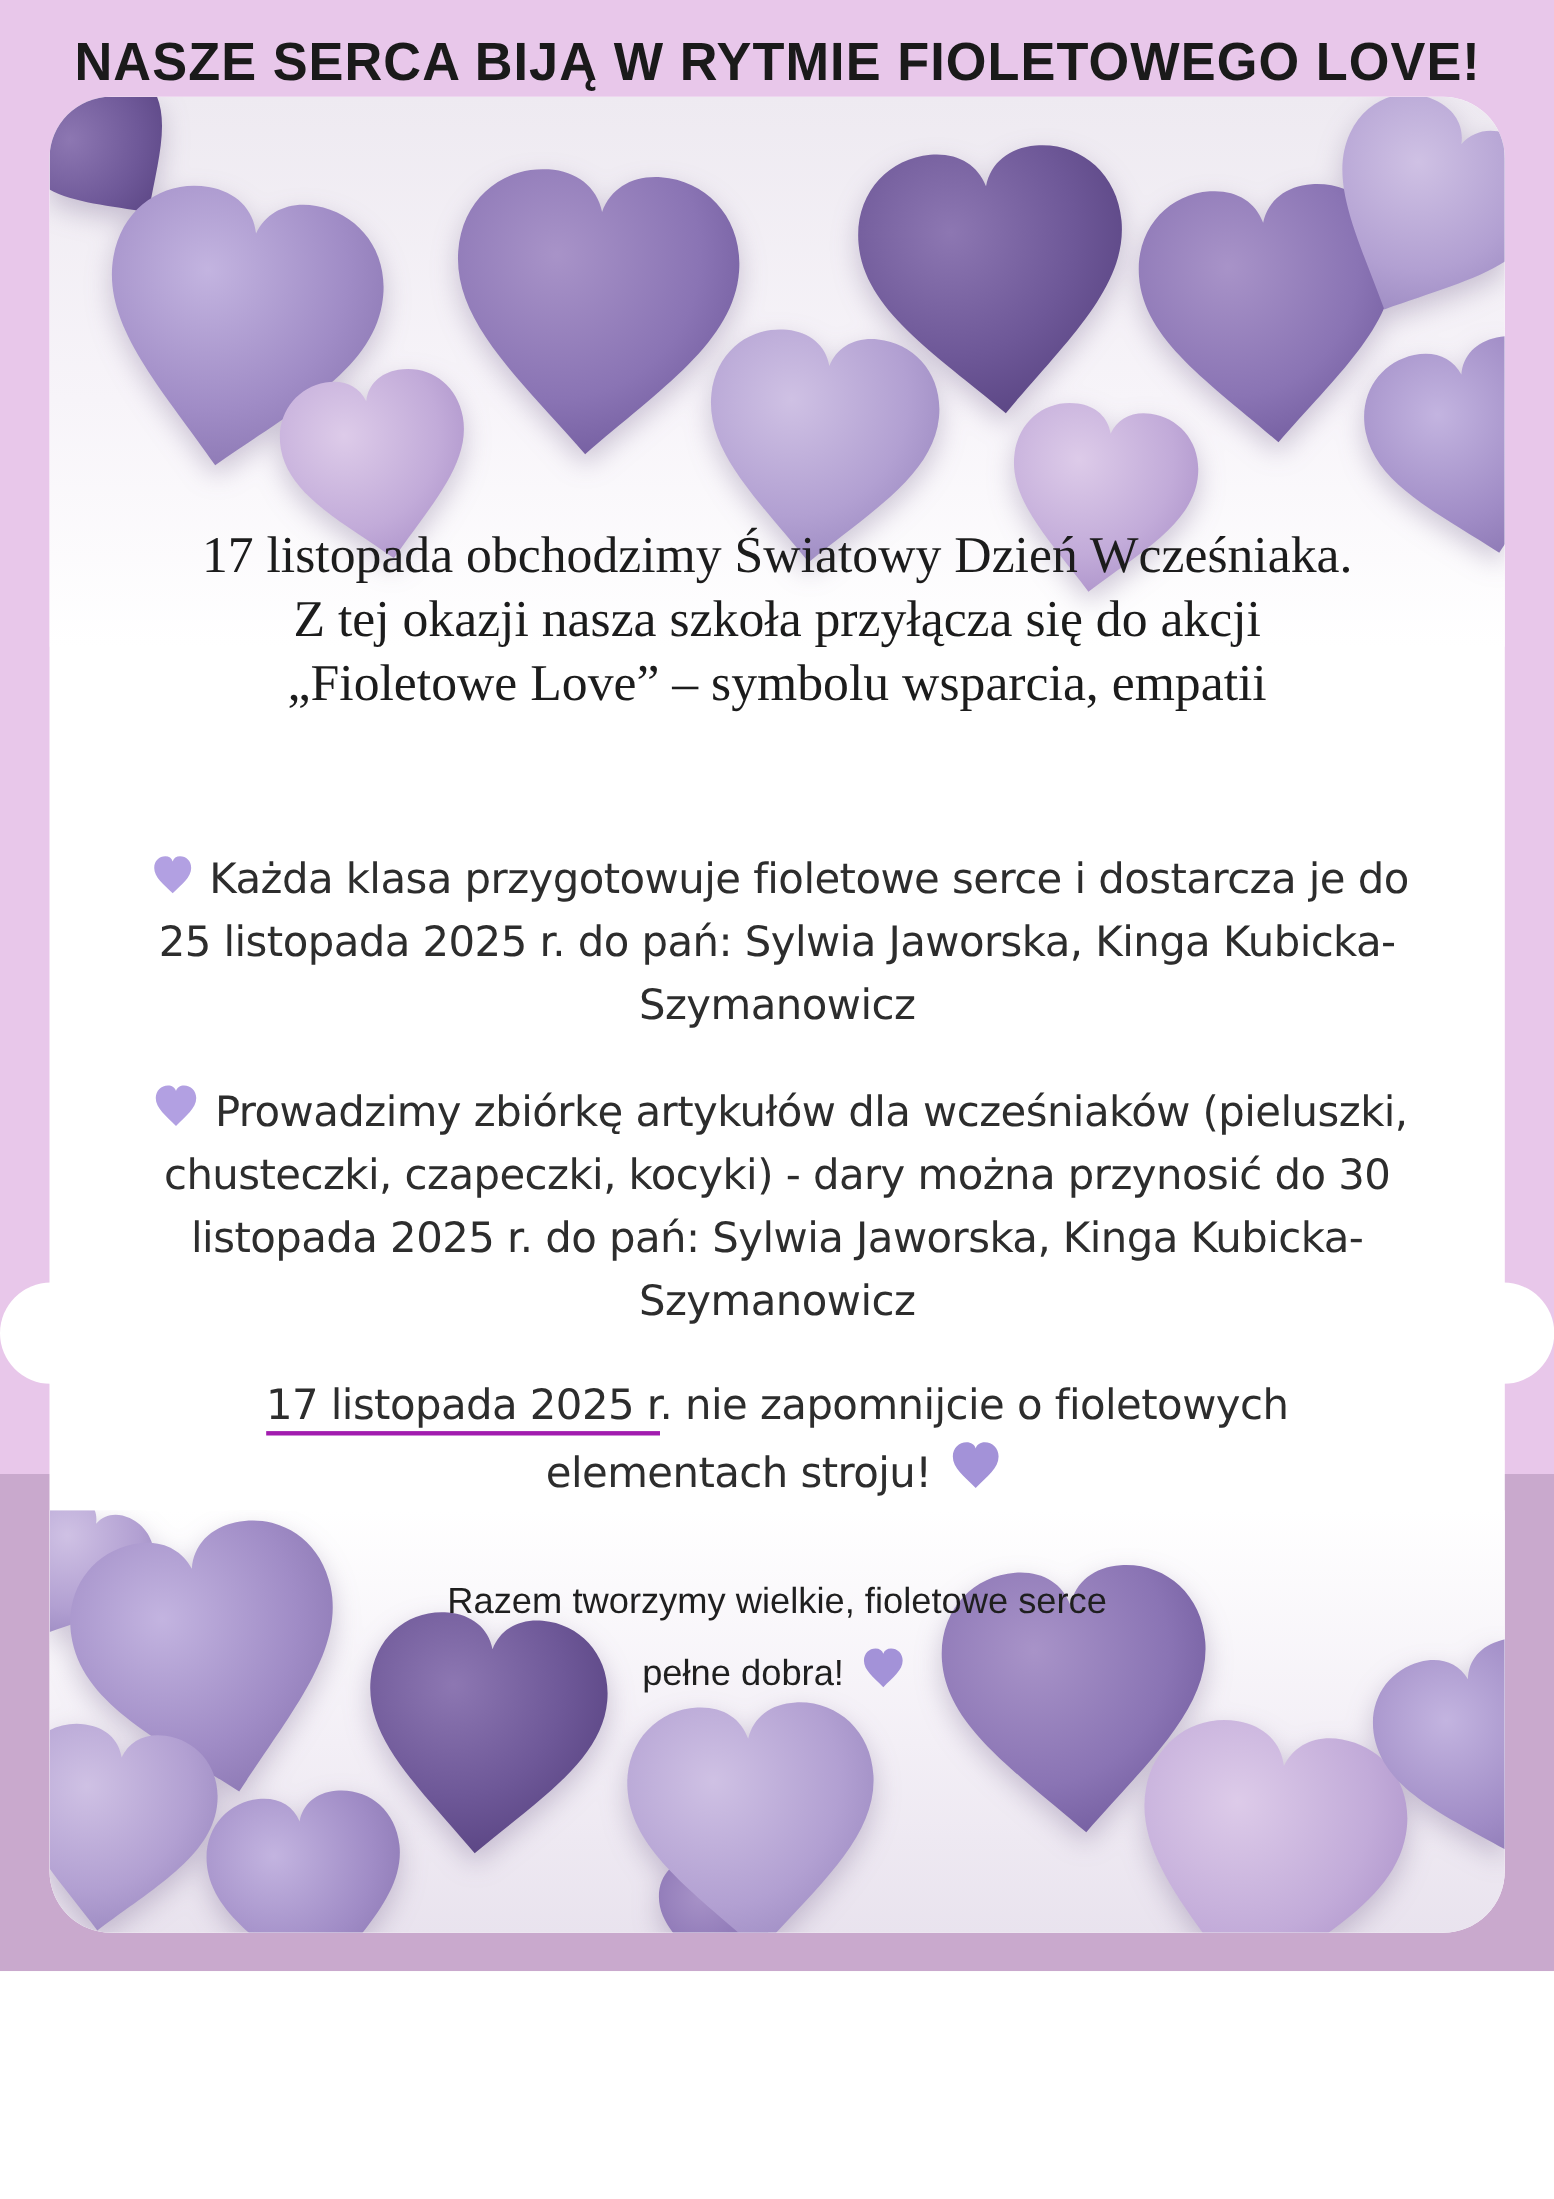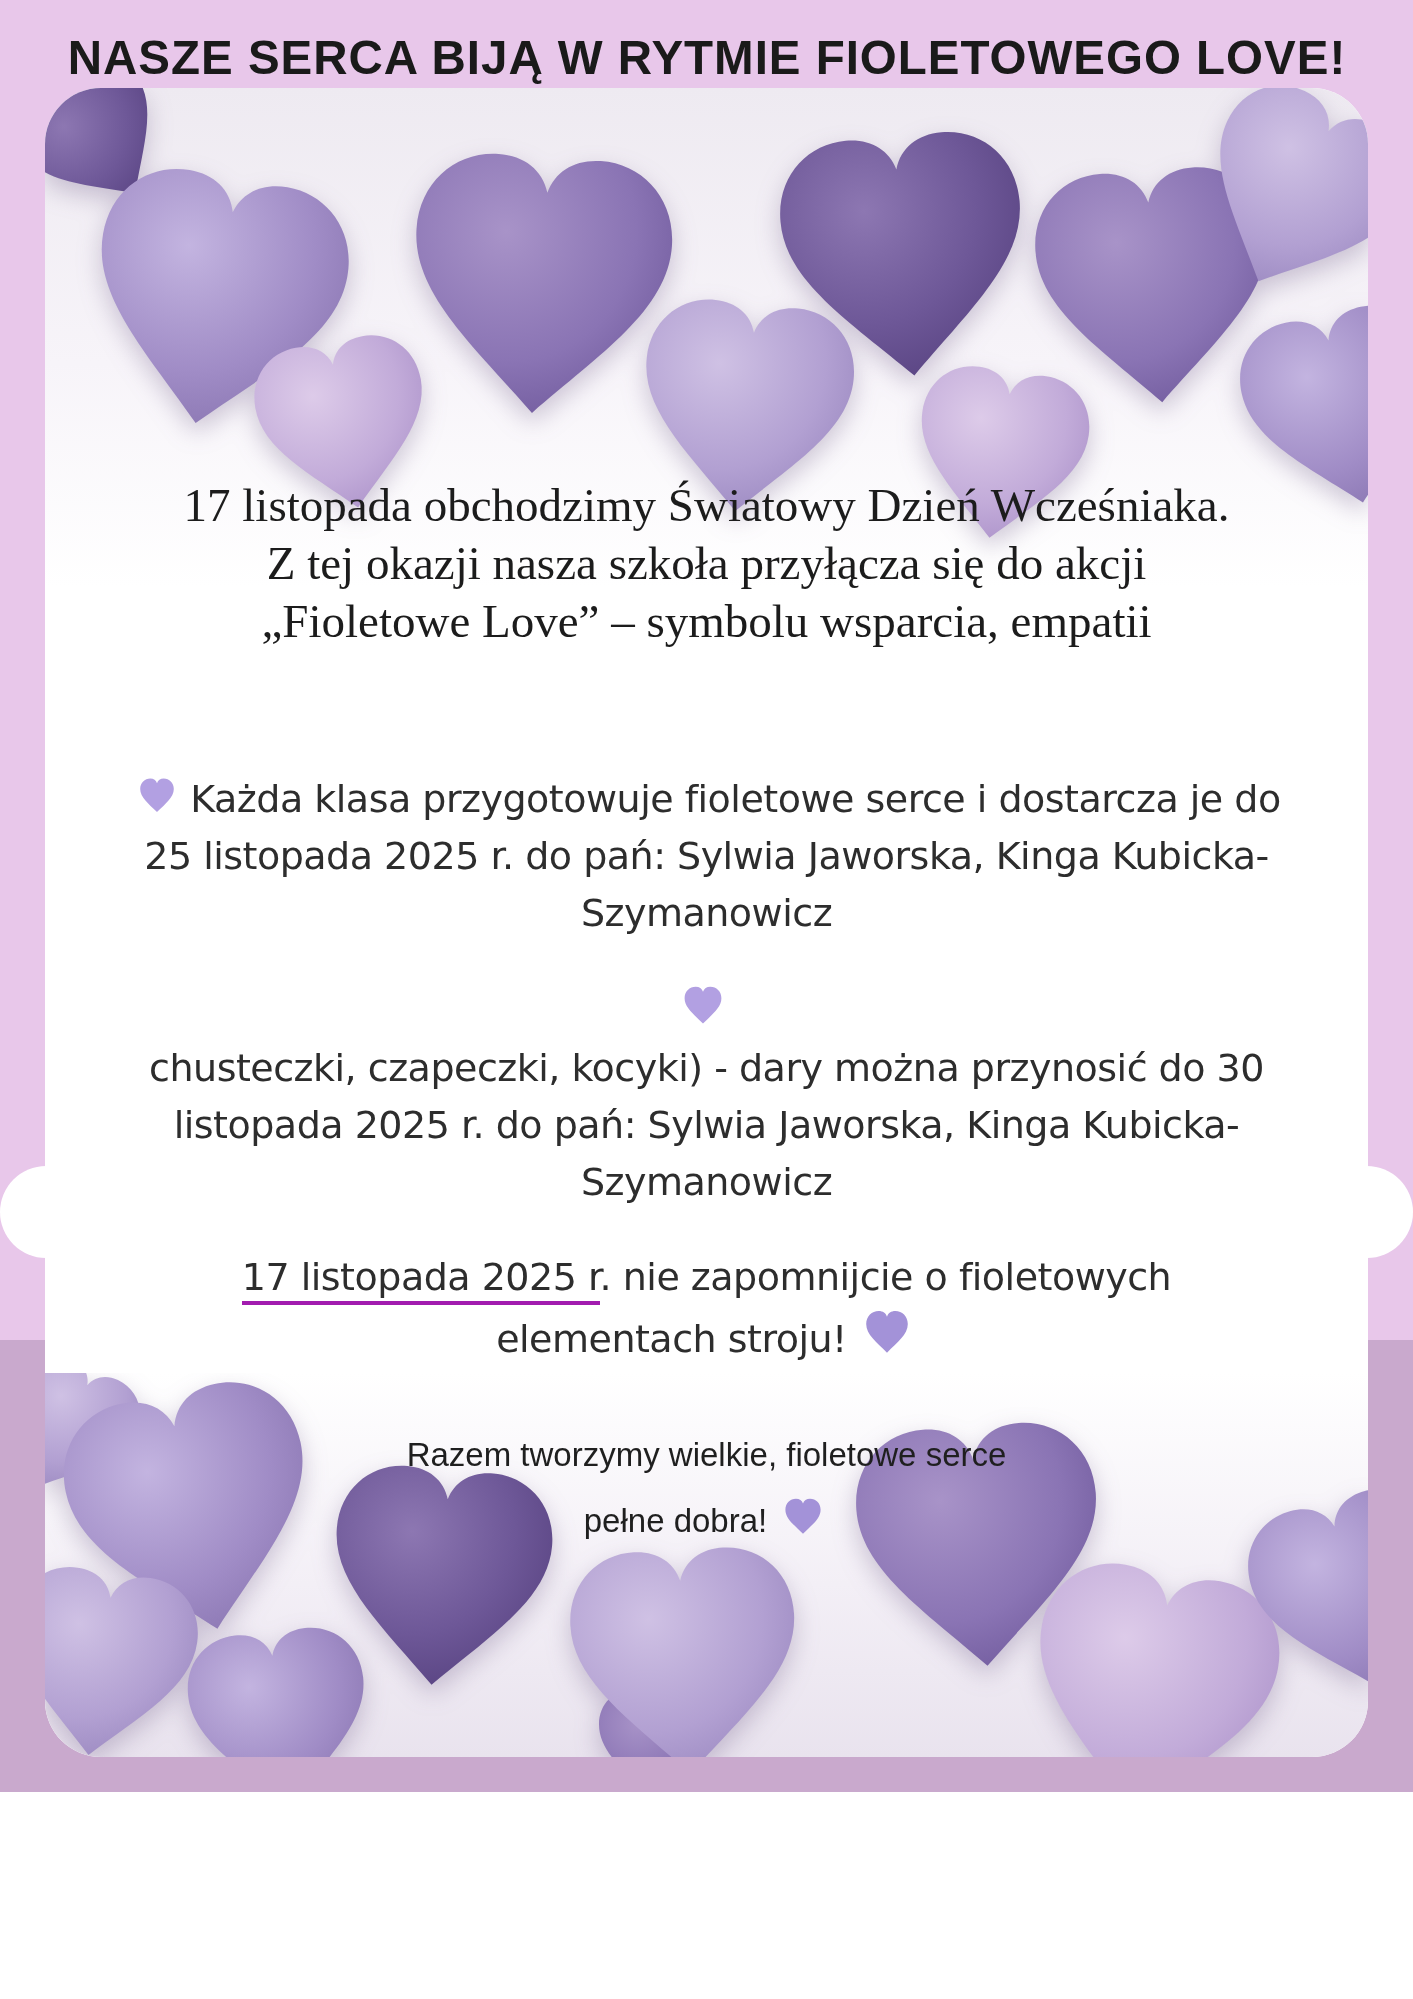--- a/index.html
+++ b/index.html
@@ -153,21 +153,21 @@
       <div><span class="inline-heart"><svg width="46" height="42" viewBox="0 0 100 100">
               <use href="#heartPath" fill="var(--accent-heart)"></use>
             </svg></span><span>Każda klasa przygotowuje fioletowe serce i dostarcza je do</span></div>
       <div>25 listopada 2025 r. do pań: Sylwia Jaworska, Kinga Kubicka-</div>
       <div>Szymanowicz</div>
     </div>
 
     <div class="tblock sans bullet-2">
       <div><span class="inline-heart"><svg width="50" height="46" viewBox="0 0 100 100">
               <use href="#heartPath" fill="var(--accent-heart)"></use>
-            </svg></span></div>
+            </svg></span><span>Prowadzimy zbiórkę artykułów dla wcześniaków (pieluszki,</span></div>
       <div>chusteczki, czapeczki, kocyki) - dary można przynosić do 30</div>
       <div>listopada 2025 r. do pań: Sylwia Jaworska, Kinga Kubicka-</div>
       <div>Szymanowicz</div>
     </div>
 
     <div class="tblock sans reminder">
       <div><span class="underlined">17 listopada 2025 r</span><span>. nie zapomnijcie o fioletowych</span></div>
       <div><span>elementach stroju!</span><span class="inline-heart trail-heart"><svg width="56" height="52" viewBox="0 0 100 100">
               <use href="#heartPath" fill="var(--accent-heart-deep)"></use>
             </svg></span></div>

